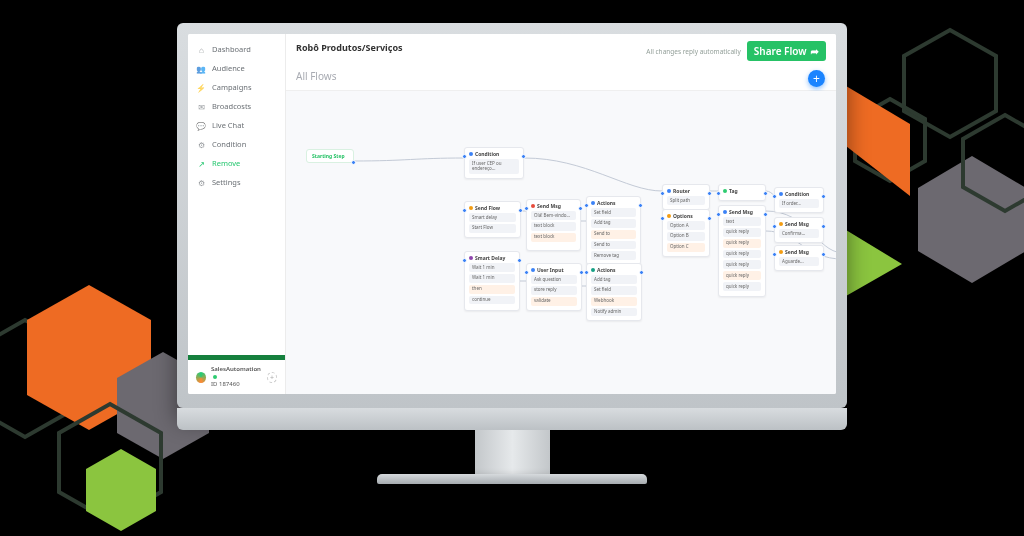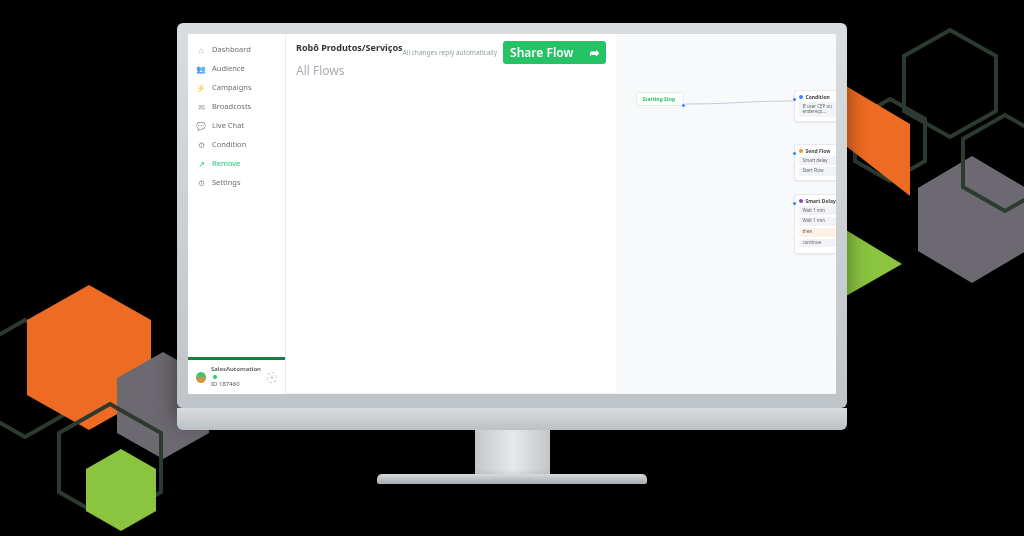--- a/index.html
+++ b/index.html
@@ -14,33 +14,33 @@
   .chin{width:670px;height:22px;background:linear-gradient(#d8dcdf,#bcc1c5);border-radius:0 0 6px 6px}
   .neck{width:75px;height:44px;margin:0 auto;background:linear-gradient(90deg,#c3c7ca,#e6e9eb,#c3c7ca)}
   .base{width:270px;height:10px;margin:0 auto;background:linear-gradient(#d6dadd,#a6abaf);border-radius:5px 5px 2px 2px;box-shadow:0 4px 10px rgba(0,0,0,.35)}
   
   .sidebar{width:98px;background:#fff;border-right:1px solid #ececec;display:flex;flex-direction:column;font-size:7.5px;color:#6b7075;position:relative}
   .nav{padding:6px 0;flex:1}
   .nav-item{display:flex;align-items:center;gap:6px;padding:5px 9px;line-height:1;cursor:pointer}
   .nav-item.active{color:#26c770}
   .nav-item .ic{width:9px;height:9px;opacity:.7;display:flex;align-items:center;justify-content:center;font-size:8px}
   .nav-item.active .ic{opacity:1}
-  .sb-bot{border-top:3px solid #15803d;padding:6px 8px;display:flex;align-items:center;gap:5px}
+  .sb-bot{border-top:5px solid #15803d;padding:6px 8px;display:flex;align-items:center;gap:5px}
   .avatar{width:11px;height:11px;border-radius:50%;background:conic-gradient(#2c7,#f83,#2c7)}
   .sb-bot-txt{font-size:6px;color:#555;line-height:1.2}
   .sb-bot-txt .name{font-weight:600}
   .dot{display:inline-block;width:4px;height:4px;background:#2ecc71;border-radius:50%;margin-left:2px;vertical-align:middle}
   .sb-plus{margin-left:auto;width:11px;height:11px;border:1px dashed #ccc;border-radius:50%;display:flex;align-items:center;justify-content:center;font-size:7px;color:#aaa}
-  .main{flex:1;display:flex;flex-direction:row;position:relative}
+  .main{flex:1;display:flex;flex-direction:column;position:relative}
   .topbar{display:flex;align-items:flex-start;padding:7px 10px;border-bottom:1px solid #efefef;background:#fff}
   .title{font-size:9px;font-weight:700;color:#333}
-  .subtitle{font-size:12px;color:#a8abb2;margin-top:8px}
+  .subtitle{font-size:10px;color:#a8abb2;margin-top:15px}
   .top-right{margin-left:auto;display:flex;align-items:center;gap:6px}
   .autosave{font-size:6.5px;color:#94a09a}
-  .btn-share{background:#26c266;color:#fff;font-size:12px;font-weight:600;border:none;border-radius:3px;padding:3px 7px;display:flex;align-items:center;gap:16px}
+  .btn-share{background:#26c266;color:#fff;font-size:10px;font-weight:600;border:none;border-radius:3px;padding:3px 7px;display:flex;align-items:center;gap:4px}
   .fab{position:absolute;right:11px;top:36px;width:17px;height:17px;border-radius:50%;background:#1b84ff;color:#fff;display:flex;align-items:center;justify-content:center;font-size:12px;box-shadow:0 2px 5px rgba(27,132,255,.5)}
   .fscrn{position:absolute;right:11px;top:62px;width:15px;height:15px;border-radius:3px;background:#fff;border:1px solid #e4e6eb;display:flex;align-items:center;justify-content:center;font-size:7px;color:#3b82f6}
   .canvas{flex:1;background:#f8f9fb;position:relative;overflow:hidden}
   
   .node{position:absolute;background:#fff;border-radius:3px;border:1px solid #e6e8ed;box-shadow:0 1px 2px rgba(0,0,0,.06);padding:3px 4px 4px 4px;font-size:4.5px;color:#666}
   .node .nh{font-size:5px;font-weight:700;color:#444;margin-bottom:2px;display:flex;align-items:center;gap:2px}
   .node .nh .nd{width:4px;height:4px;border-radius:50%}
   .nd.g{background:#2ecc71}.nd.b{background:#3b82f6}.nd.o{background:#f39c12}.nd.p{background:#8e44ad}.nd.r{background:#e74c3c}.nd.t{background:#16a085}
   .row{background:#f1f3f7;border-radius:2px;padding:1.5px 3px;margin-top:2px;line-height:1.3;min-height:6px}
   .row.alt{background:#fff1e6}

